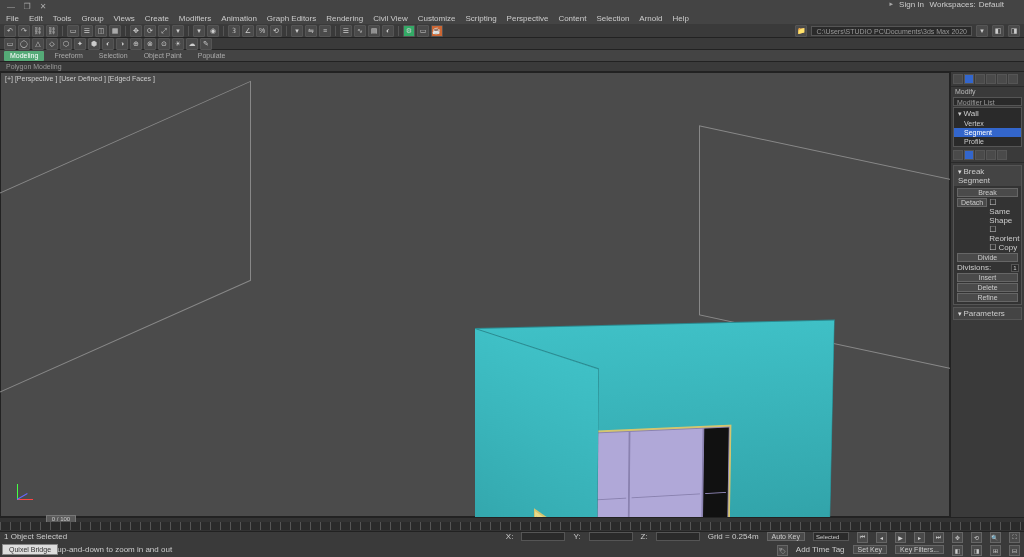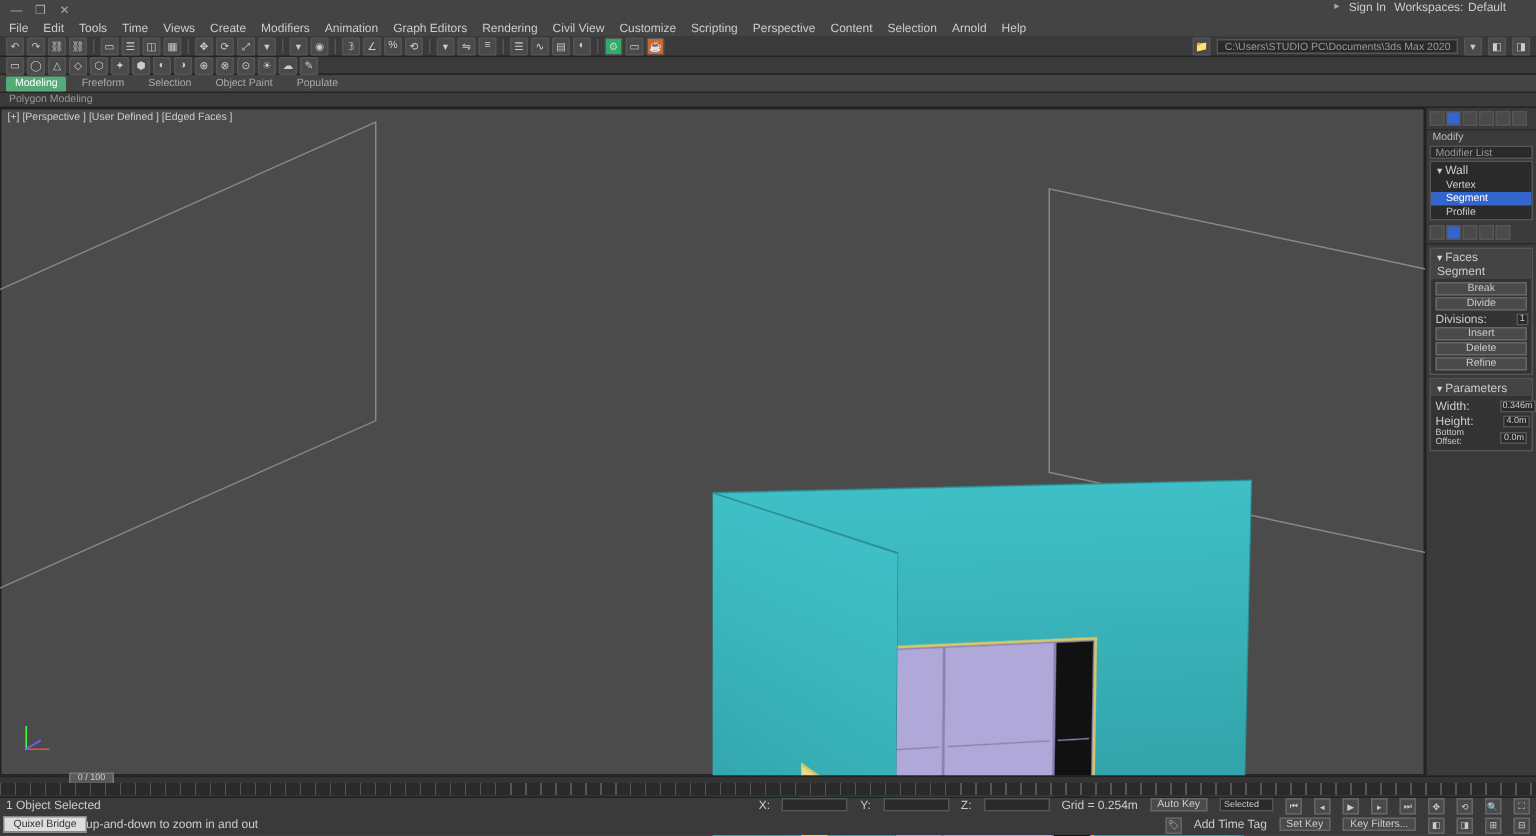--- a/index.html
+++ b/index.html
@@ -85,21 +85,21 @@
 <div class="signin">▸ <span>Sign In</span></div>
 <div class="ws">
     <span>Workspaces:</span> 
     <span>Default</span>
   </div>
 
 <div class="menubar">
   <span>File</span>
   <span>Edit</span>
   <span>Tools</span>
-  <span>Time</span>
+  <span>Group</span>
   <span>Views</span>
   <span>Create</span>
   <span>Modifiers</span>
   <span>Animation</span>
   <span>Graph Editors</span>
   <span>Rendering</span>
   <span>Civil View</span>
   <span>Customize</span>
   <span>Scripting</span>
   <span>Perspective</span>
@@ -227,49 +227,43 @@
     <div style="padding-left:10px">Profile</div>
   </div>
   <div class="cprow">
     <span class="cpbtn"></span>
     <span class="cpbtn" style="background:#36c"></span>
     <span class="cpbtn"></span>
     <span class="cpbtn"></span>
     <span class="cpbtn"></span>
   </div>
   <div class="rollout">
-    <div class="rolltitle">▾ <span>Faces Segment</span></div>
+    <div class="rolltitle">▾ <span>Break Segment</span></div>
     <div class="rollbody">
       <div class="rbtn">Break</div>
+      <div style="display:flex;gap:2px">
+        <div class="rbtn" style="flex:0 0 26px">Detach</div>
+        <div style="flex:1;font-size:6px">
+          <div>☐ <span>Same Shape</span></div>
+          <div>☐ <span>Reorient</span></div>
+          <div>☐ <span>Copy</span></div>
+        </div>
+      </div>
       <div class="rbtn">Divide</div>
       <div class="param">
           <span>Divisions:</span>
           <span class="spin">1</span>
         </div>
       <div class="rbtn">Insert</div>
       <div class="rbtn">Delete</div>
       <div class="rbtn">Refine</div>
     </div>
   </div>
   <div class="rollout">
     <div class="rolltitle">▾ <span>Parameters</span></div>
-    <div class="rollbody">
-      <div class="param">
-          <span>Width:</span>
-          <span class="spin">0.346m</span>
-        </div>
-      <div class="param">
-          <span>Height:</span>
-          <span class="spin">4.0m</span>
-        </div>
-      <div class="param">
-          <span style="font-size:6px">Bottom Offset:</span>
-          <span class="spin">0.0m</span>
-        </div>
-    </div>
   </div>
 </div>
 
 <div class="trackbar">
   <div class="slider">0 / 100</div>
   <div class="timeline">
       <div class="ticks"></div>
     </div>
 </div>
 

